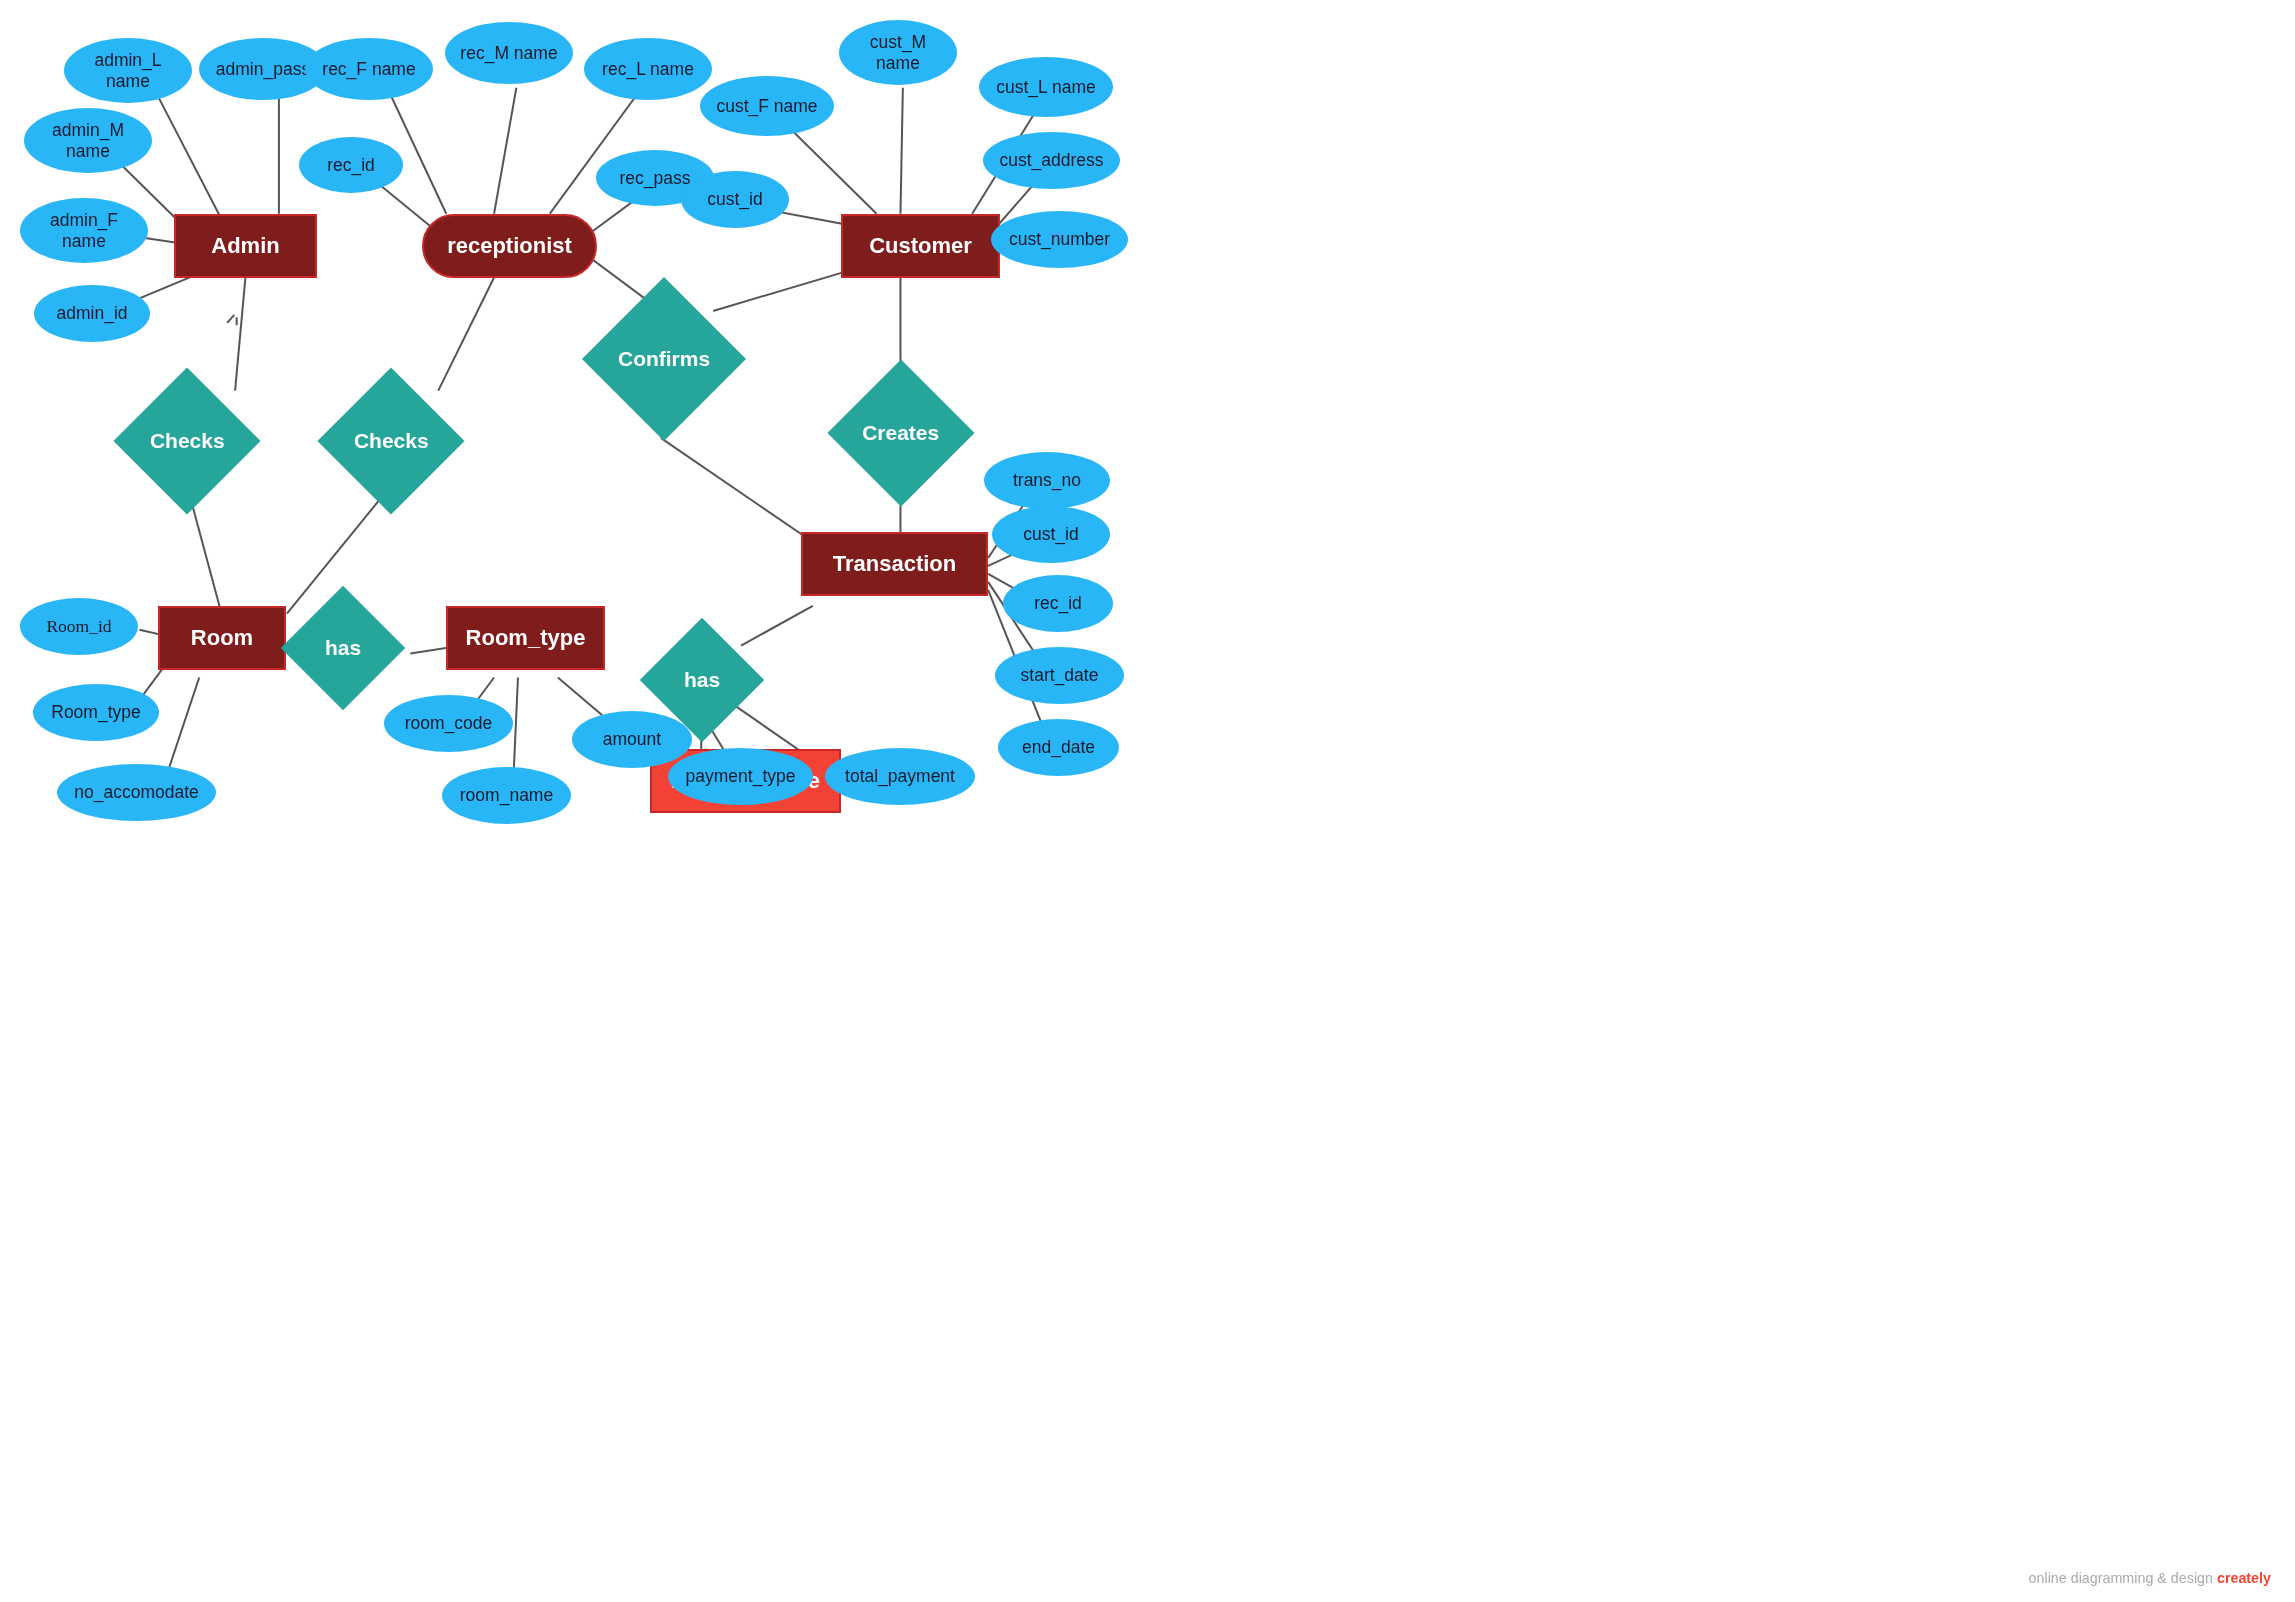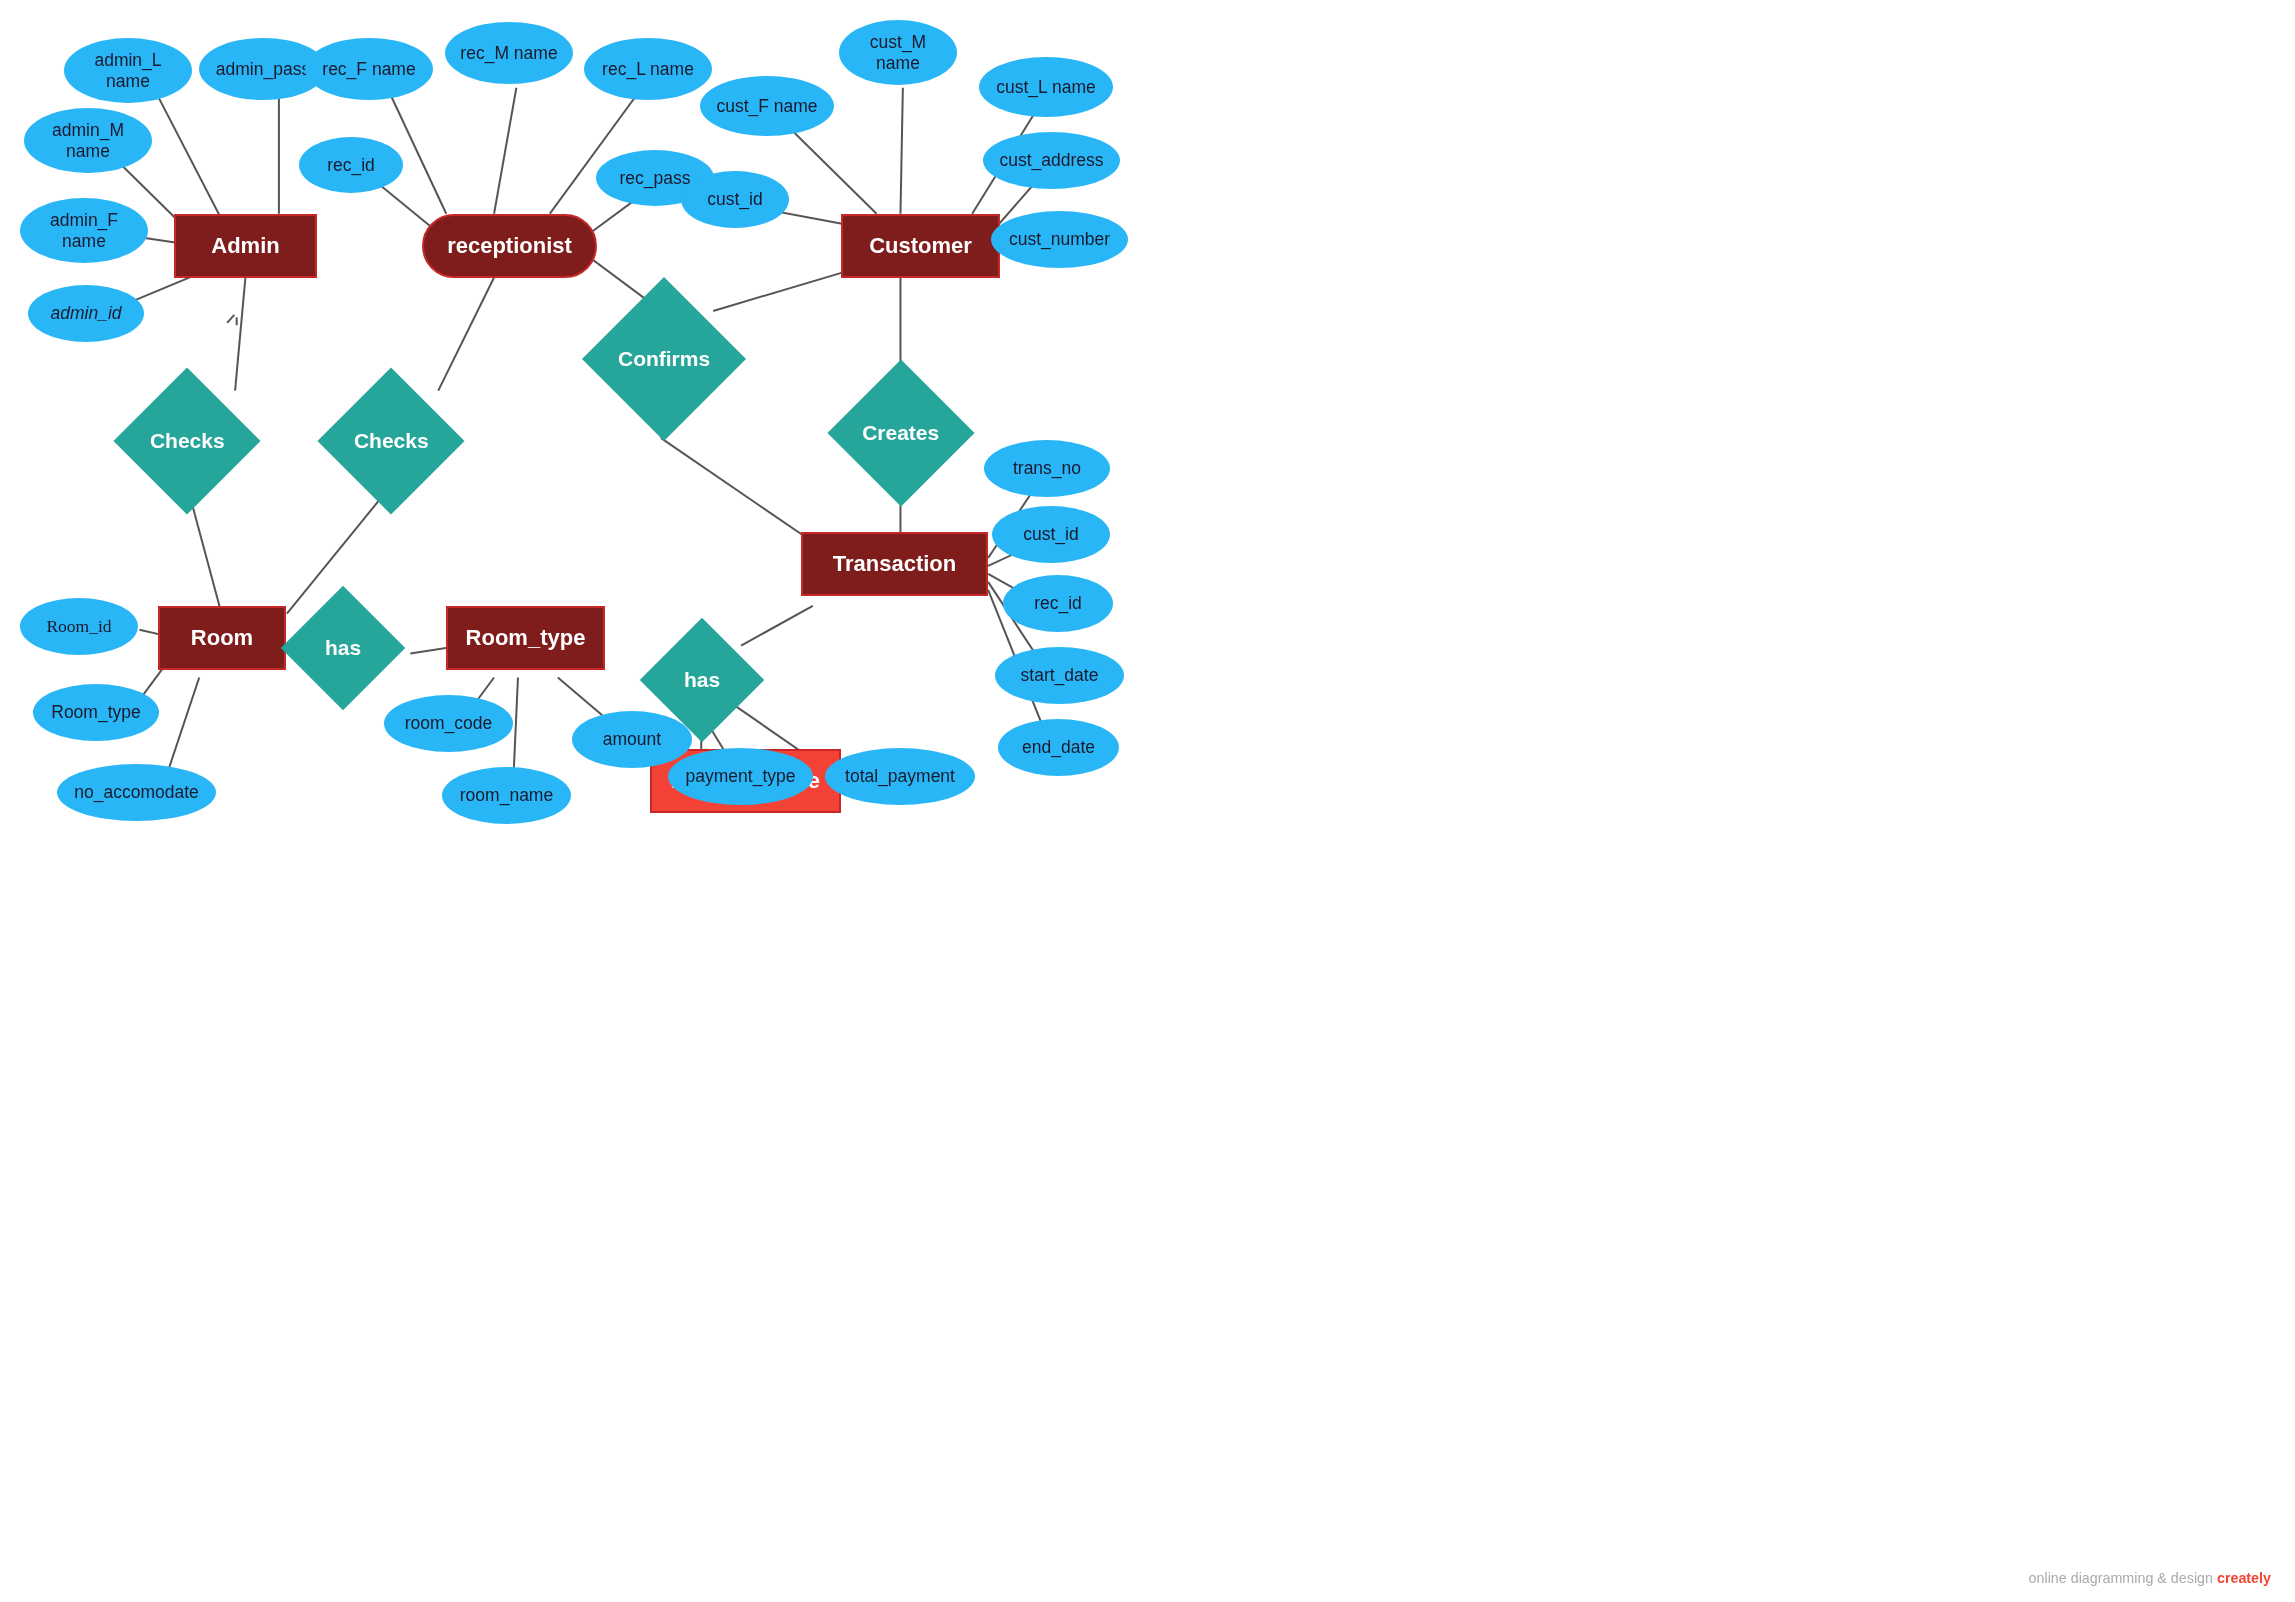--- a/index.html
+++ b/index.html
@@ -209,21 +209,21 @@
 </div>
 <div class="attribute-ellipse" style="left:199px; top:38px; width:128px; height:62px;">
   <span>admin_pass</span>
 </div>
 <div class="attribute-ellipse" style="left:24px; top:108px; width:128px; height:65px;">
   <span>admin_M<br>name</span>
 </div>
 <div class="attribute-ellipse" style="left:20px; top:198px; width:128px; height:65px;">
   <span>admin_F<br>name</span>
 </div>
-<div class="attribute-ellipse" style="left:28px; top:285px; width:116px; height:57px;font-style:italic;">
+<div class="attribute-ellipse" style="left:34px; top:285px; width:116px; height:57px;">
   <span>admin_id</span>
 </div>
 
 <div class="attribute-ellipse" style="left:305px; top:38px; width:128px; height:62px;">
   <span>rec_F name</span>
 </div>
 <div class="attribute-ellipse" style="left:445px; top:22px; width:128px; height:62px;">
   <span>rec_M name</span>
 </div>
 <div class="attribute-ellipse" style="left:584px; top:38px; width:128px; height:62px;">
@@ -268,21 +268,21 @@
 <div class="attribute-ellipse" style="left:384px; top:695px; width:129px; height:57px;">
   <span>room_code</span>
 </div>
 <div class="attribute-ellipse" style="left:442px; top:767px; width:129px; height:57px;text-align:right;">
   <span>room_name</span>
 </div>
 <div class="attribute-ellipse" style="left:572px; top:711px; width:120px; height:57px;">
   <span>amount</span>
 </div>
 
-<div class="attribute-ellipse" style="left:984px; top:440px; width:126px; height:57px;align-items:center;">
+<div class="attribute-ellipse" style="left:984px; top:452px; width:126px; height:57px;align-items:center;">
   <span>trans_no</span>
 </div>
 <div class="attribute-ellipse" style="left:992px; top:506px; width:118px; height:57px;">
   <span>cust_id</span>
 </div>
 <div class="attribute-ellipse" style="left:1003px; top:575px; width:110px; height:57px;">
   <span>rec_id</span>
 </div>
 <div class="attribute-ellipse" style="left:995px; top:647px; width:129px; height:57px;">
   <span>start_date</span>

